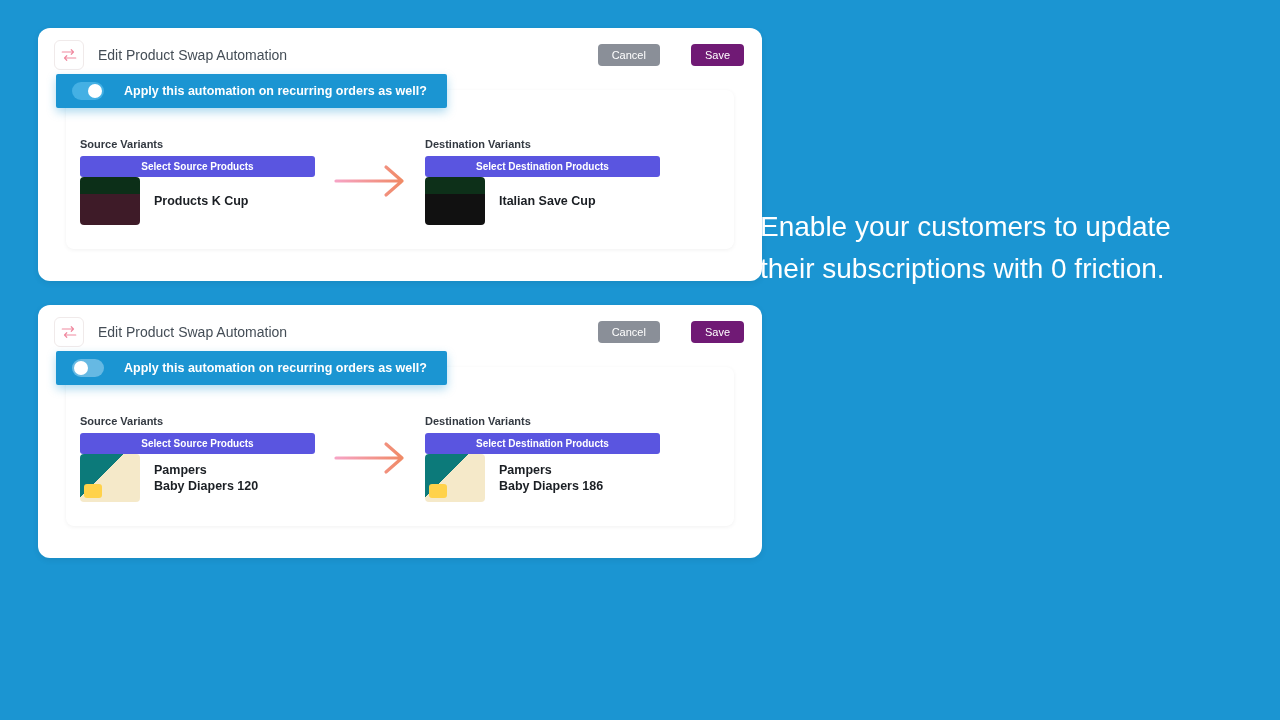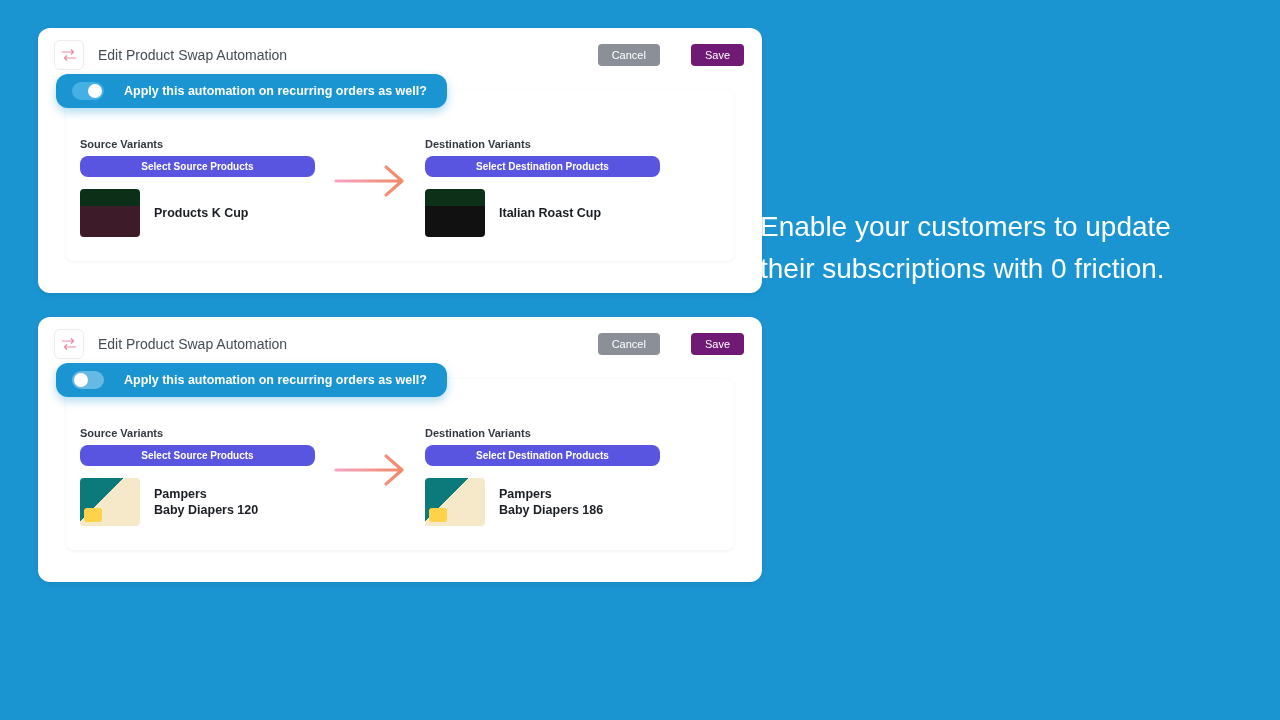--- a/index.html
+++ b/index.html
@@ -66,21 +66,21 @@
     padding: 18px 10px 24px 10px;
     position: relative;
   }
   .toggle-pill {
     position: relative;
     left: -20px;
     top: -34px;
     display: inline-flex;
     align-items: center;
     background: #1b95d2;
-    border-radius: 12px;
+    border-radius: 2px;
     padding: 8px 20px 8px 16px;
     box-shadow: 0 4px 10px rgba(27,149,210,0.35);
     margin-bottom: -18px;
   }
   .toggle-track {
     width: 32px;
     height: 18px;
     border-radius: 10px;
     position: relative;
     margin-right: 20px;
@@ -114,26 +114,25 @@
     font-size: 11px;
     font-weight: 700;
     color: #333941;
     margin-bottom: 6px;
   }
   .select-btn {
     width: 100%;
     background: #5a55e0;
     color: #fff;
     border: none;
-    border-radius: 8px;
+    border-radius: 3px;
     font-size: 10px;
     font-weight: 600;
     padding: 5px 0;
     cursor: pointer;
-    margin-bottom: 12px;
   }
   .product-row {
     display: flex;
     align-items: center;
   }
   .product-img {
     width: 60px;
     height: 48px;
     border-radius: 4px;
     margin-right: 14px;
@@ -223,21 +222,21 @@
                 <stop offset="1" stop-color="#f08a66"></stop>
               </linearGradient>
             </defs>
           <path d="M4 23 H70 M70 23 L54 9 M70 23 L54 37" stroke="url(#g1)" stroke-width="3.2" fill="none" stroke-linecap="round"></path>
         </svg>
         <div class="variant-col dest">
           <div class="variant-label">Destination Variants</div>
           <button class="select-btn">Select Destination Products</button>
           <div class="product-row">
             <div class="product-img coffee-black"></div>
-            <div class="product-name">Italian Roast Cup</div>
+            <div class="product-name">Italian Save Cup</div>
           </div>
         </div>
       </div>
     </div>
   </div>
 
   <div class="card">
     <div class="card-header">
       <div class="swap-iconbox">
         <svg viewBox="0 0 24 18">

